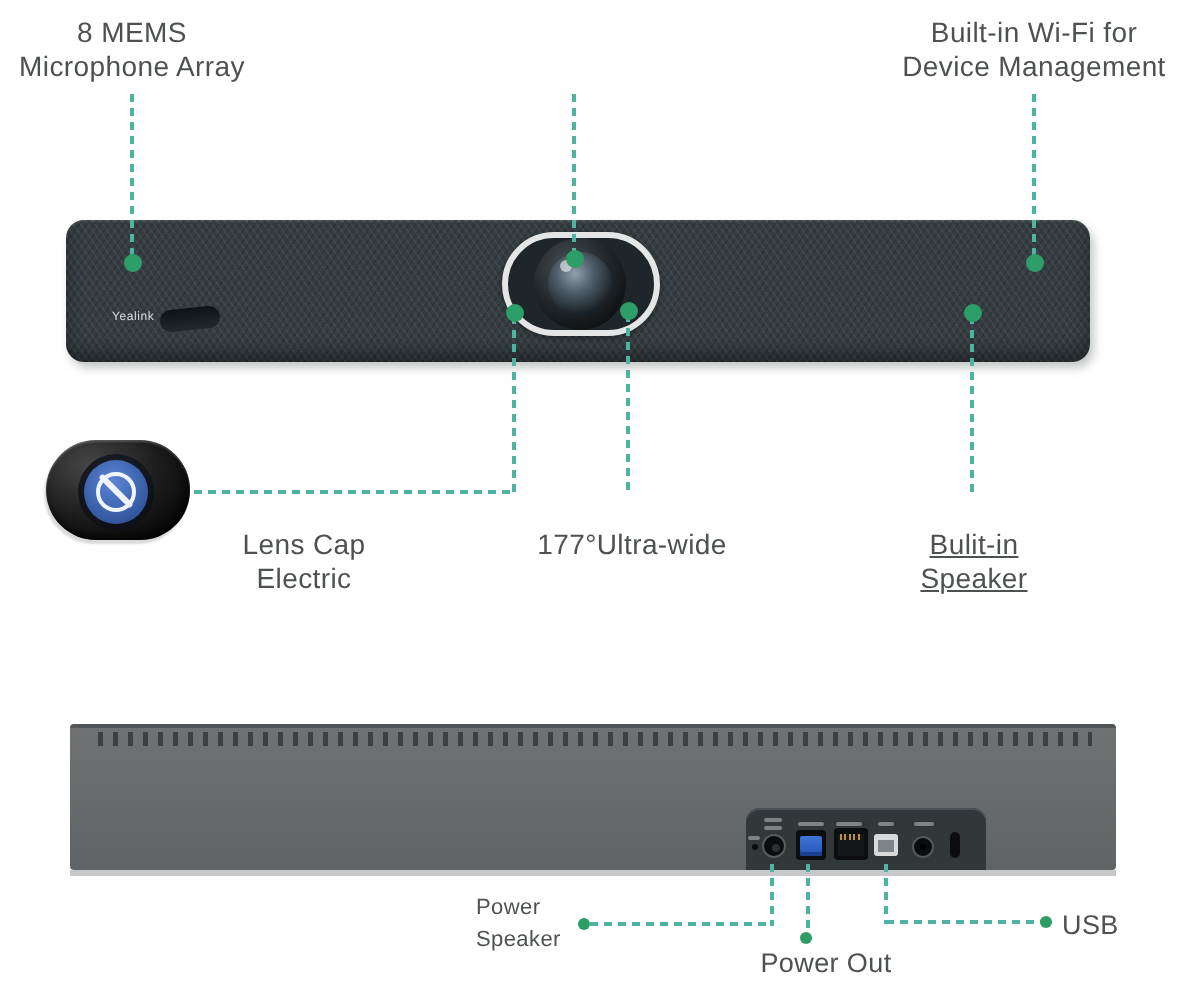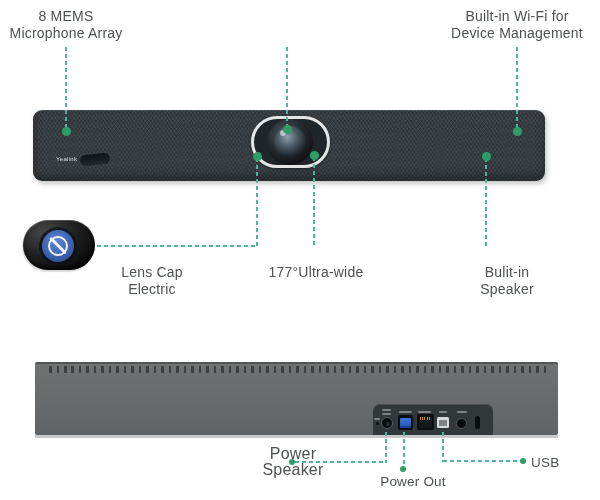--- a/index.html
+++ b/index.html
@@ -8,22 +8,22 @@
     font-family:"Liberation Sans","DejaVu Sans",sans-serif;
   }
   
   .lbl{position:absolute;text-align:center;color:#4e5152;font-size:14px;line-height:16.5px;letter-spacing:.2px;}
   .lbl div{white-space:nowrap;}
   #lbl-mic{left:-22px;top:8px;width:176px;}
   #lbl-camera{left:200px;top:8px;width:176px;}
   #lbl-wifi{left:427px;top:8px;width:180px;}
   #lbl-capname{left:64px;top:264px;width:176px;}
   #lbl-widelens{left:228px;top:264px;width:176px;}
-  #lbl-speaker{left:419px;top:264px;width:176px;}
-  #lbl-power{left:238px;top:446px;width:110px;text-align:center;font-size:16px;line-height:16px;}
+  #lbl-speaker{left:399px;top:264px;width:176px;text-decoration:underline;}
+  #lbl-power{left:238px;top:446px;width:110px;text-align:left;font-size:11px;line-height:16px;}
   #lbl-videoout{left:363px;top:474px;width:100px;font-size:13.5px;}
   #lbl-usb{left:531px;top:455px;width:60px;text-align:left;font-size:13.5px;}
   
   .vline{position:absolute;width:2px;z-index:6;
     background:repeating-linear-gradient(180deg,#4fb3a1 0 4px,rgba(0,0,0,0) 4px 7px);}
   .hline{position:absolute;height:2px;z-index:6;
     background:repeating-linear-gradient(90deg,#4fb3a1 0 4px,rgba(0,0,0,0) 4px 7px);}
   #ln-mic{left:65px;top:47px;height:82px;}
   #ln-camera{left:286px;top:47px;height:80px;}
   #ln-wifi{left:516px;top:47px;height:82px;}

